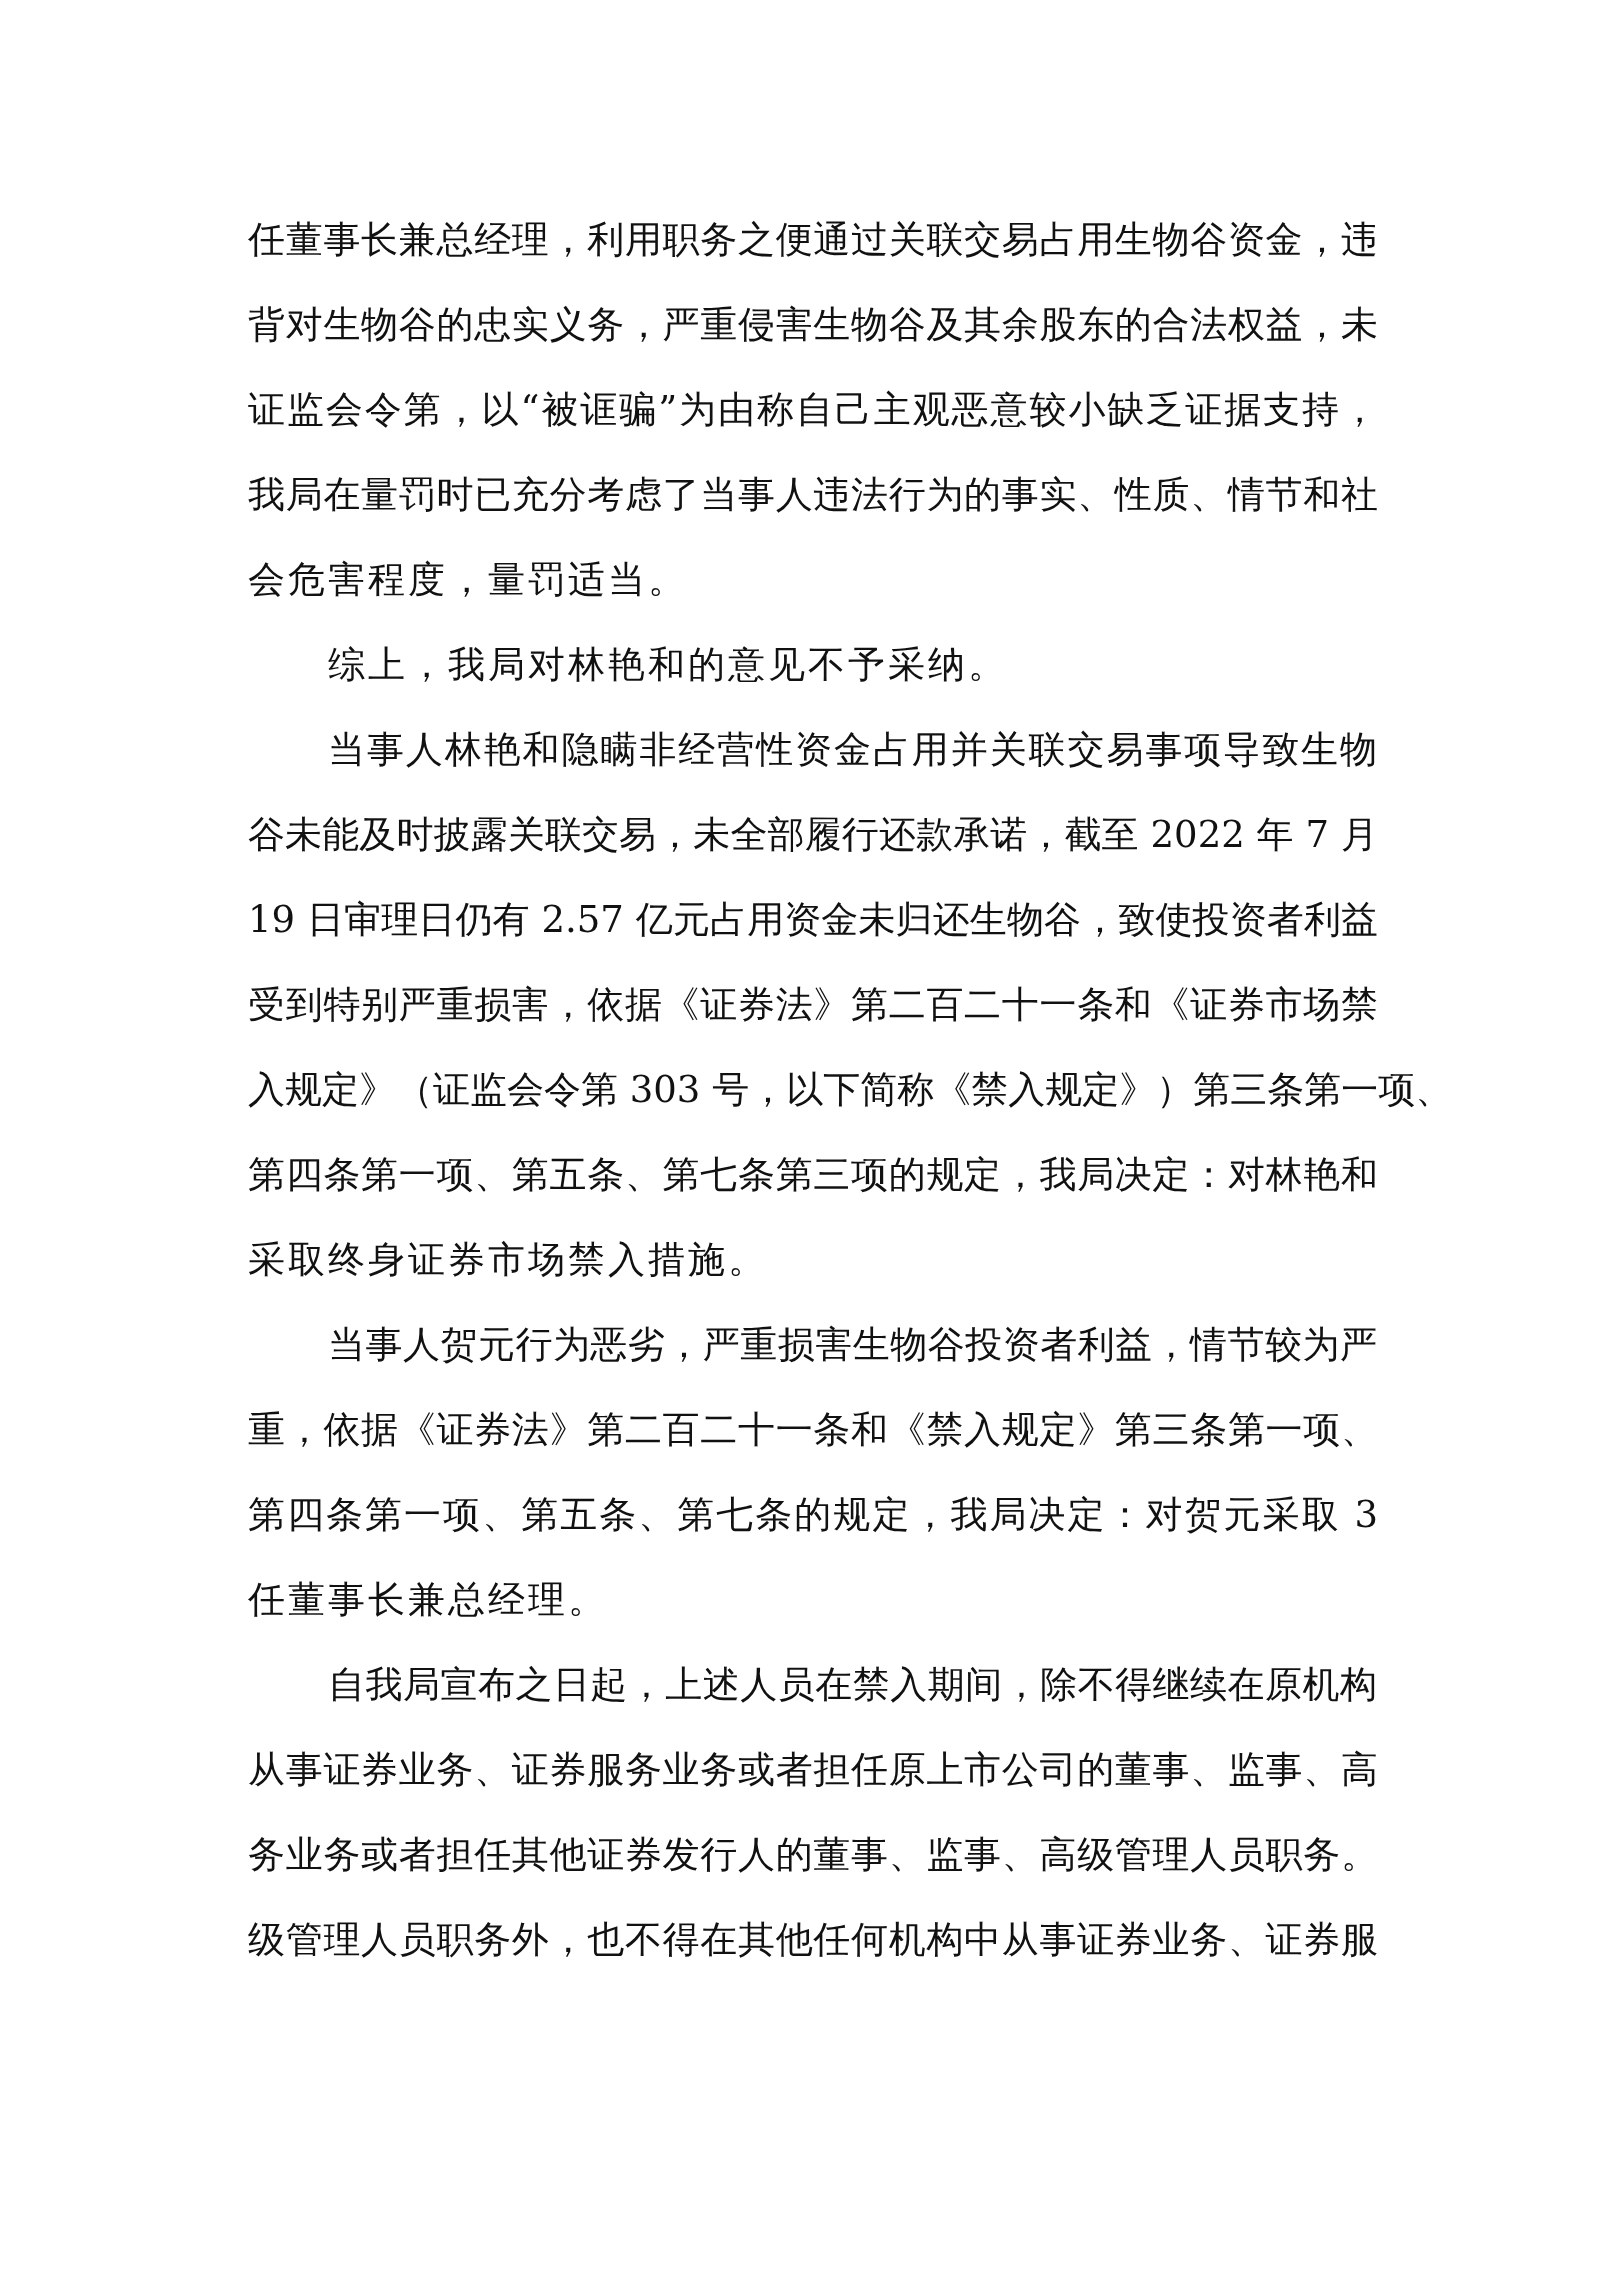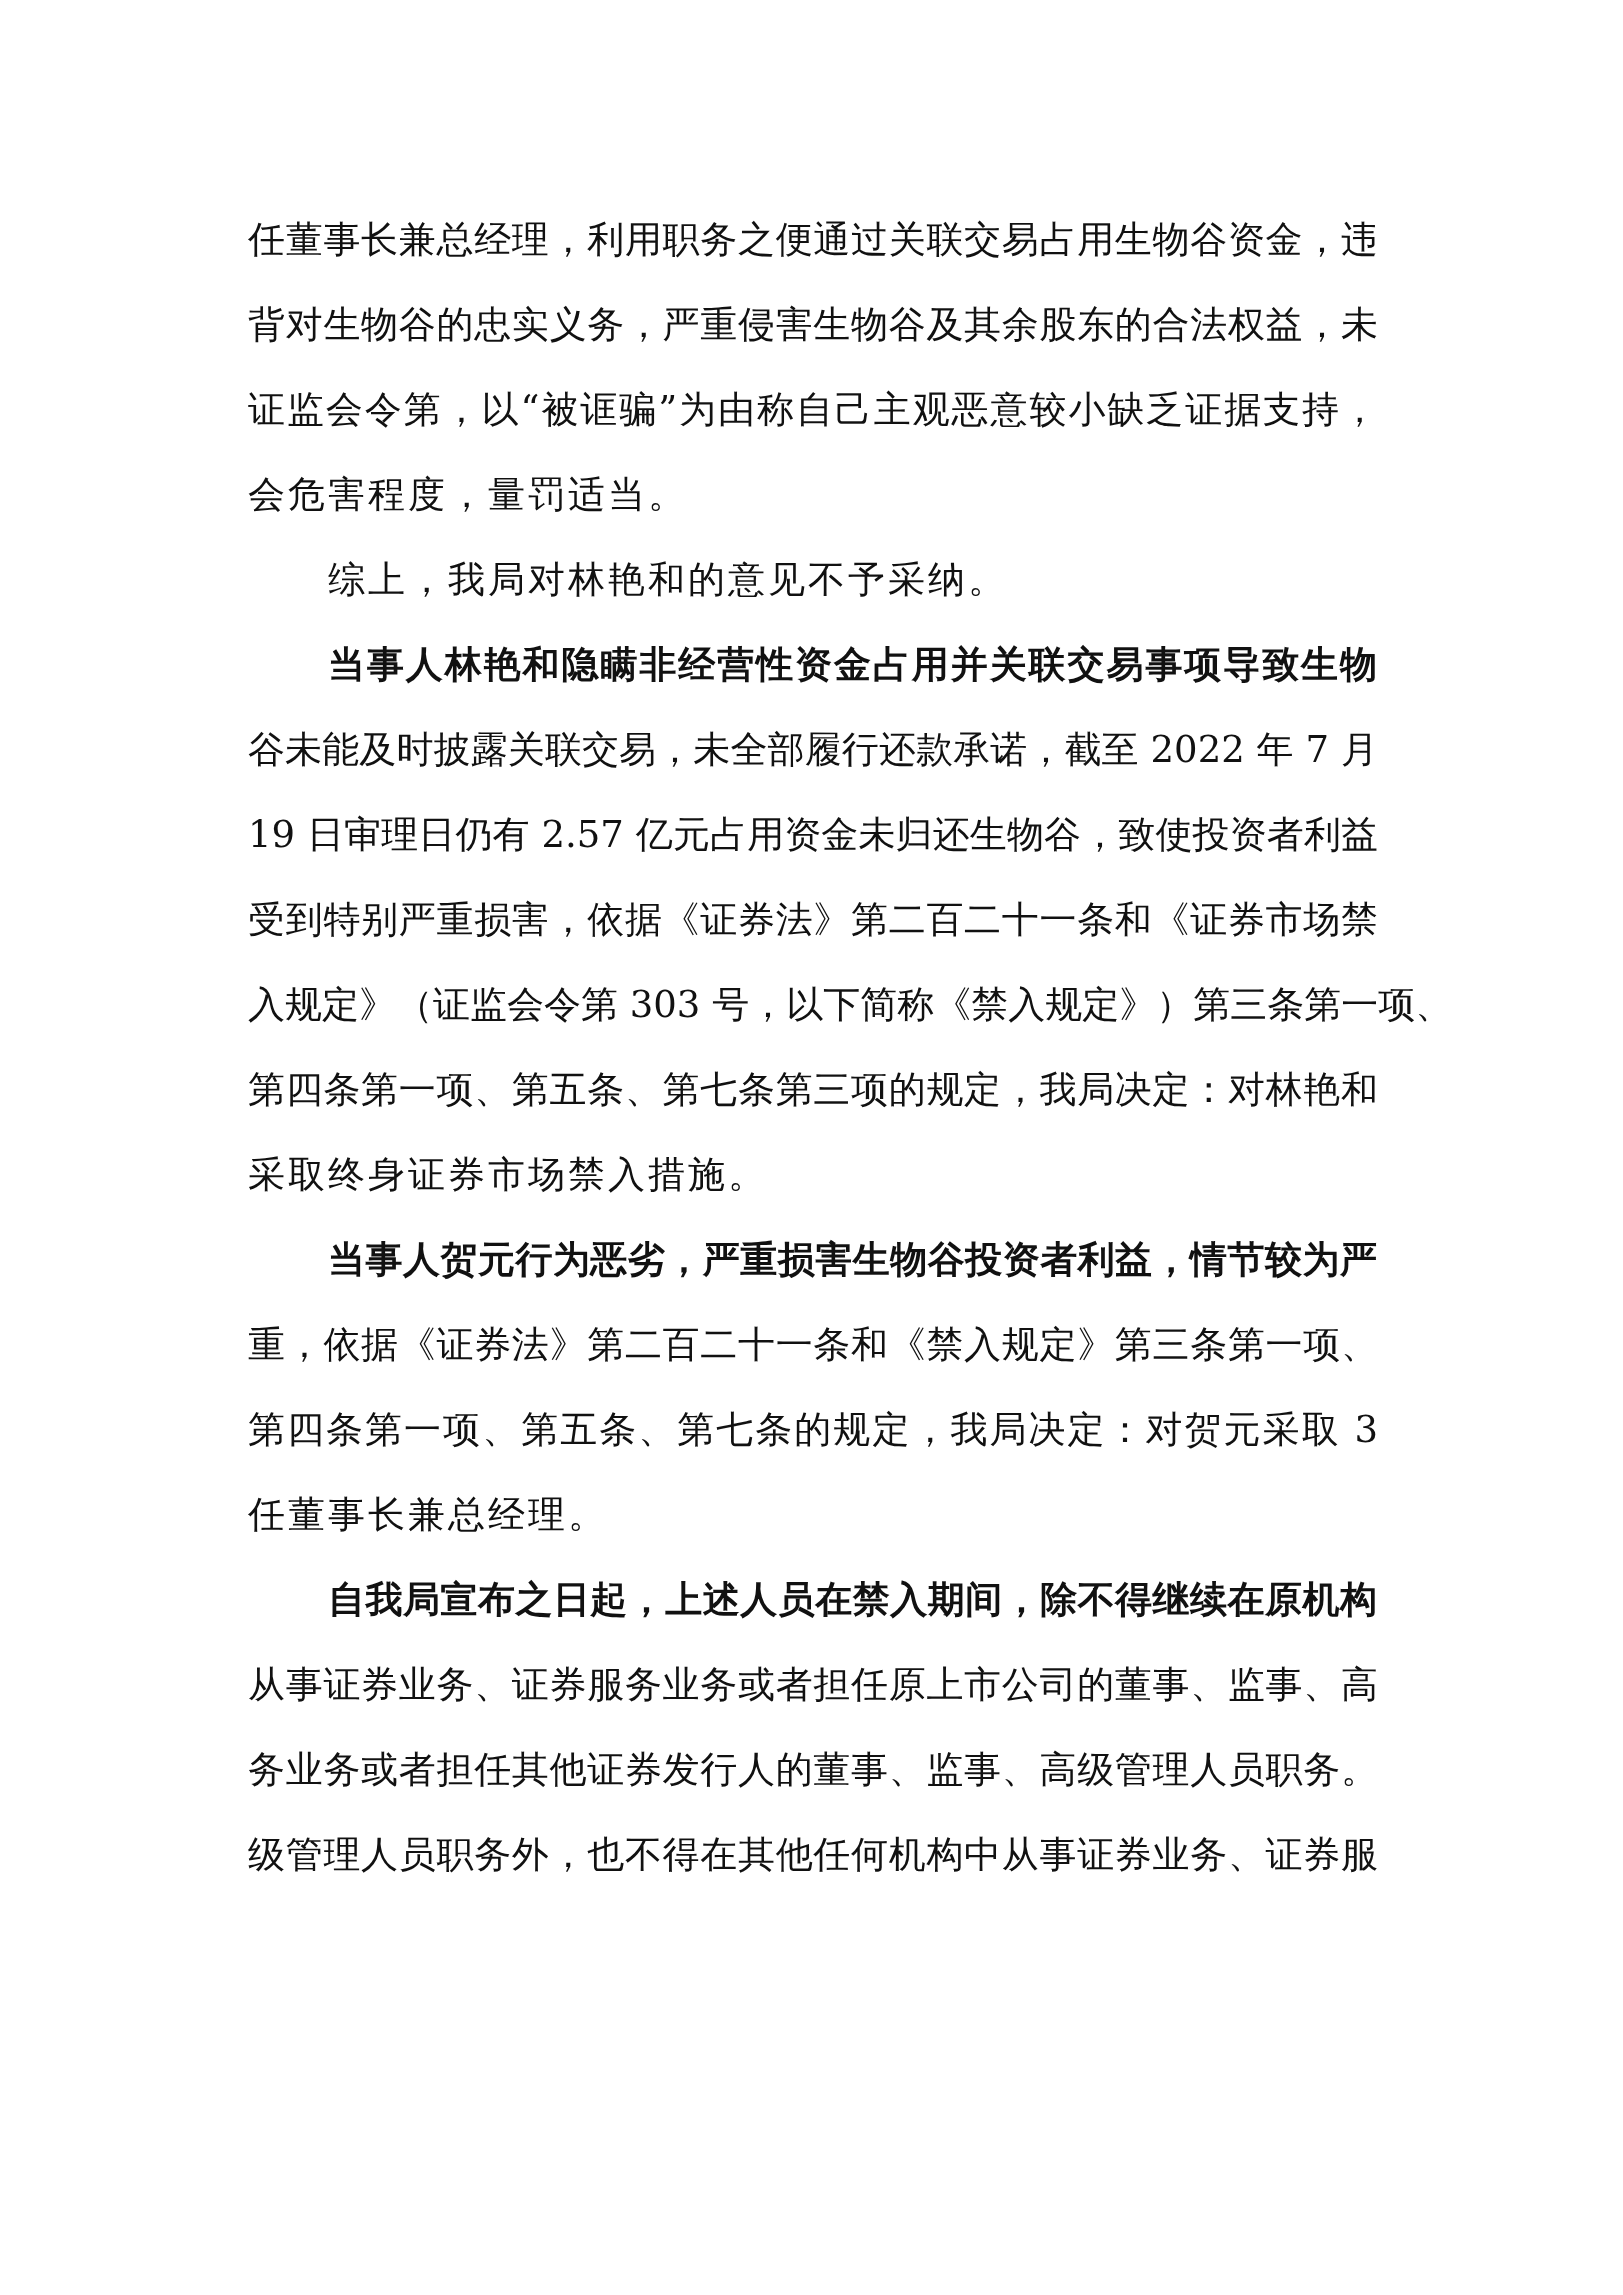--- a/index.html
+++ b/index.html
@@ -43,33 +43,33 @@
   }
   .line.last {
     text-align: left;
     letter-spacing: 3px;
   }
   .line.indent {
     padding-left: 80px;
   }
   .line.full.indent {
     width: 1049px;
-    font-weight: bold;
   }
 </style>
 </head>
 <body>
 
 <div class="page">
   <div class="text-block">
 
     <div>
       <span class="line full">任董事长兼总经理，利用职务之便通过关联交易占用生物谷资金，违</span>
       <span class="line full">背对生物谷的忠实义务，严重侵害生物谷及其余股东的合法权益，未</span>
       <span class="line full">证监会令第，以“被诓骗”为由称自己主观恶意较小缺乏证据支持，</span>
+      <span class="line full">我局在量罚时已充分考虑了当事人违法行为的事实、性质、情节和社</span>
       <span class="line last">会危害程度，量罚适当。</span>
     </div>
 
     <div>
       <span class="line last indent">综上，我局对林艳和的意见不予采纳。</span>
     </div>
 
     <div>
       <span class="line full indent">当事人林艳和隐瞒非经营性资金占用并关联交易事项导致生物</span>
       <span class="line full">谷未能及时披露关联交易，未全部履行还款承诺，截至 2022 年 7 月</span>

